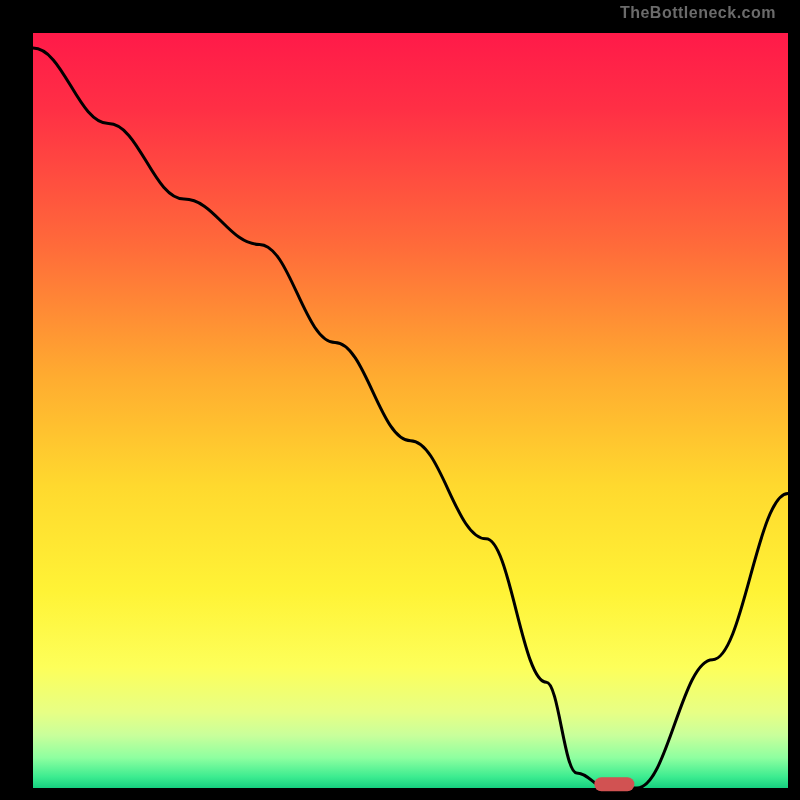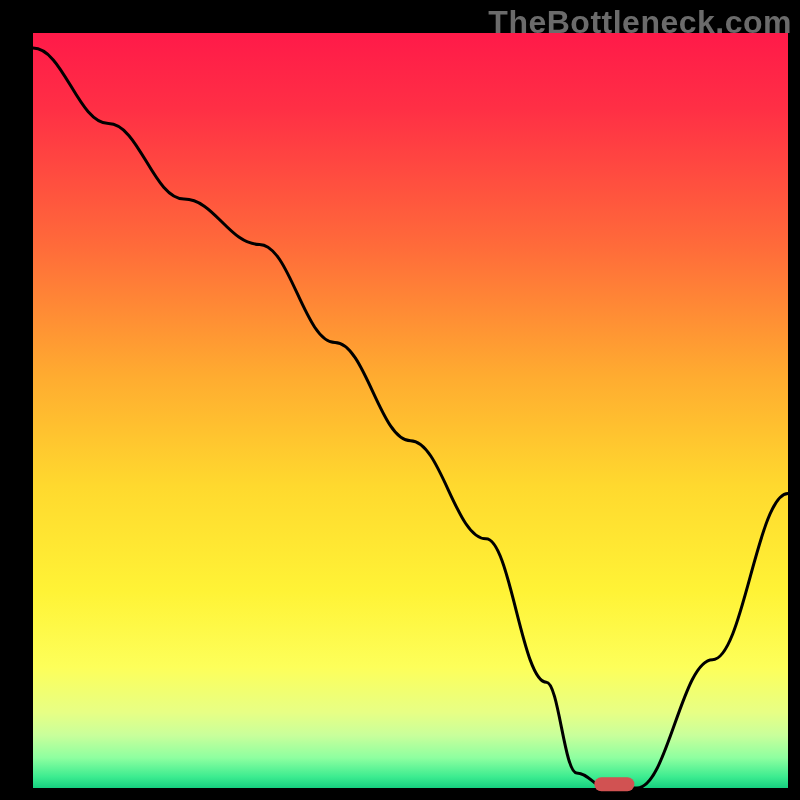--- a/index.html
+++ b/index.html
@@ -16,23 +16,23 @@
     height: 800px;
   }
   svg {
     position: absolute;
     top: 0;
     left: 0;
   }
   .watermark {
     position: absolute;
     top: 4px;
-    right: 8px;
+    right: 24px;
     font-family: Arial, Helvetica, sans-serif;
-    font-size: 32px;
+    font-size: 16px;
     font-weight: bold;
     color: #6b6b6b;
     letter-spacing: 0.5px;
   }
 </style>
 </head>
 <body>
 
 <div class="chart-container">
   <svg id="chart-svg" width="800" height="800" viewBox="0 0 800 800">

